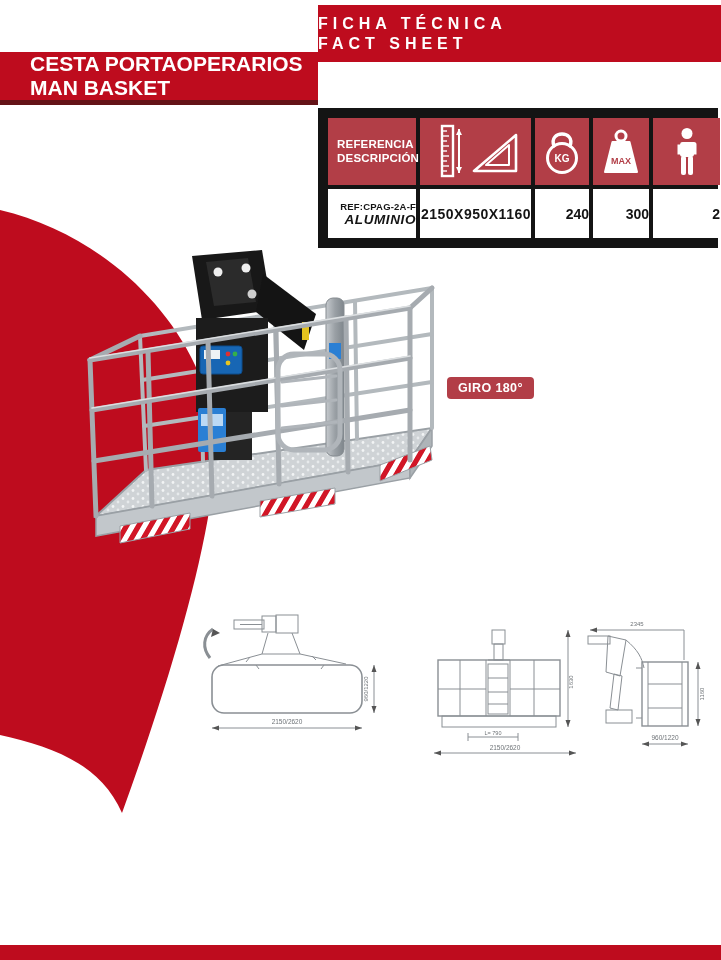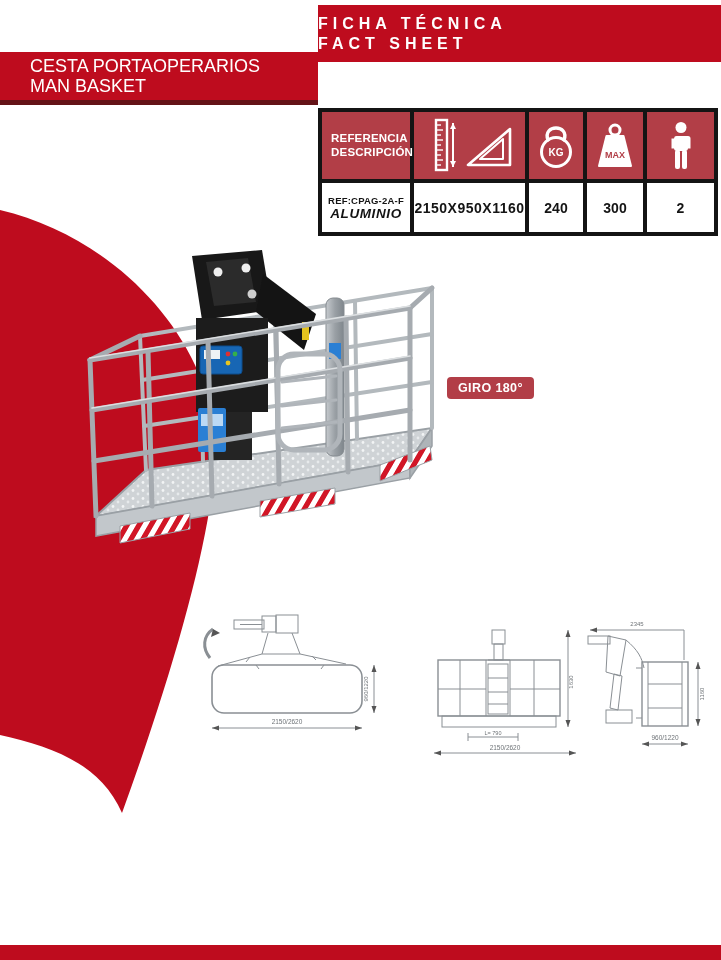--- a/index.html
+++ b/index.html
@@ -13,39 +13,39 @@
     background:#be0c1e; color:#fff; display:flex; flex-direction:column;
     justify-content:center; box-sizing:border-box;
   }
   .top-bar .line { font-size:16px; font-weight:bold; letter-spacing:5px; line-height:1.22; white-space:nowrap; }
   
   .banner {
     position:absolute; left:0; top:52px; width:318px; height:48px;
     background:#be0c1e; color:#fff; display:flex; flex-direction:column;
     justify-content:center; padding-left:30px; box-sizing:border-box;
   }
-  .banner .line { font-size:18px; font-weight:normal; line-height:1.12; white-space:nowrap; }
+  .banner .line { font-size:21px; font-weight:bold; line-height:1.12; white-space:nowrap; }
   .banner-underline {
     position:absolute; left:0; top:100px; width:318px; height:5px; background:#641317;
   }
   
   .spec-table {
     position:absolute; left:318px; top:108px; width:400px;
-    background:#141414; padding:4px; box-sizing:border-box;
+    background:#141414; padding:10px; box-sizing:border-box;
     display:grid; grid-template-columns:88px 111px 54px 56px 67px;
     grid-template-rows:67px 49px; gap:4px;
   }
   .th {
     background:#b23e47; color:#fff; display:flex; align-items:center; justify-content:center;
   }
   .th.ref { flex-direction:column; align-items:flex-start; padding-left:9px;
     font-size:11.5px; font-weight:bold; line-height:1.2; letter-spacing:0.2px; }
   .td {
     background:#ffffff; color:#141414; display:flex; flex-direction:column;
-    align-items:center; justify-content:center; font-weight:bold;
+    align-items:flex-end; justify-content:center; font-weight:bold;
   }
   .td .ref-line { font-size:9.5px; letter-spacing:0.2px; }
   .td .mat-line { font-size:13.5px; letter-spacing:0.6px;font-style:italic; }
   .td.dims { font-size:14px; letter-spacing:0.5px; }
   .td.num  { font-size:14px; }
   
   .swoosh { position:absolute; left:0; top:205px; width:230px; height:615px; }
   
   .photo { position:absolute; left:80px; top:248px; width:376px; height:330px; }
   

